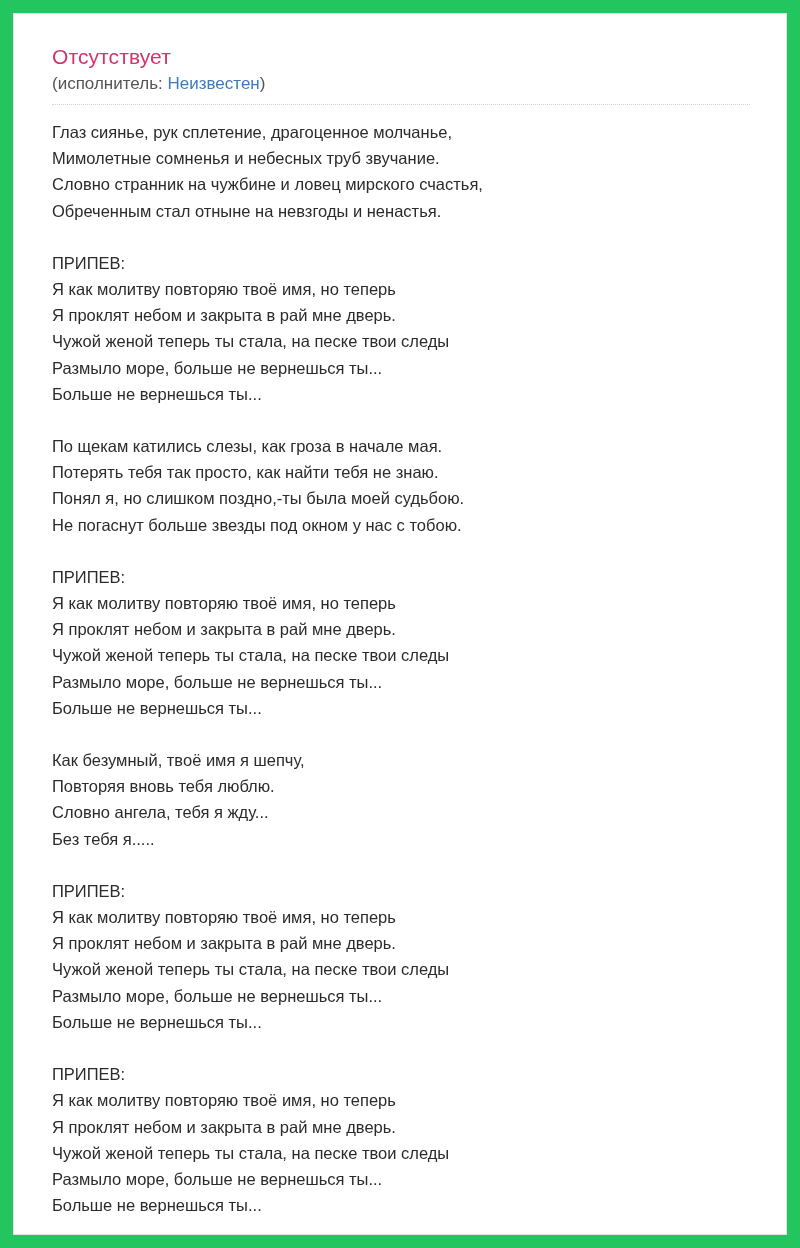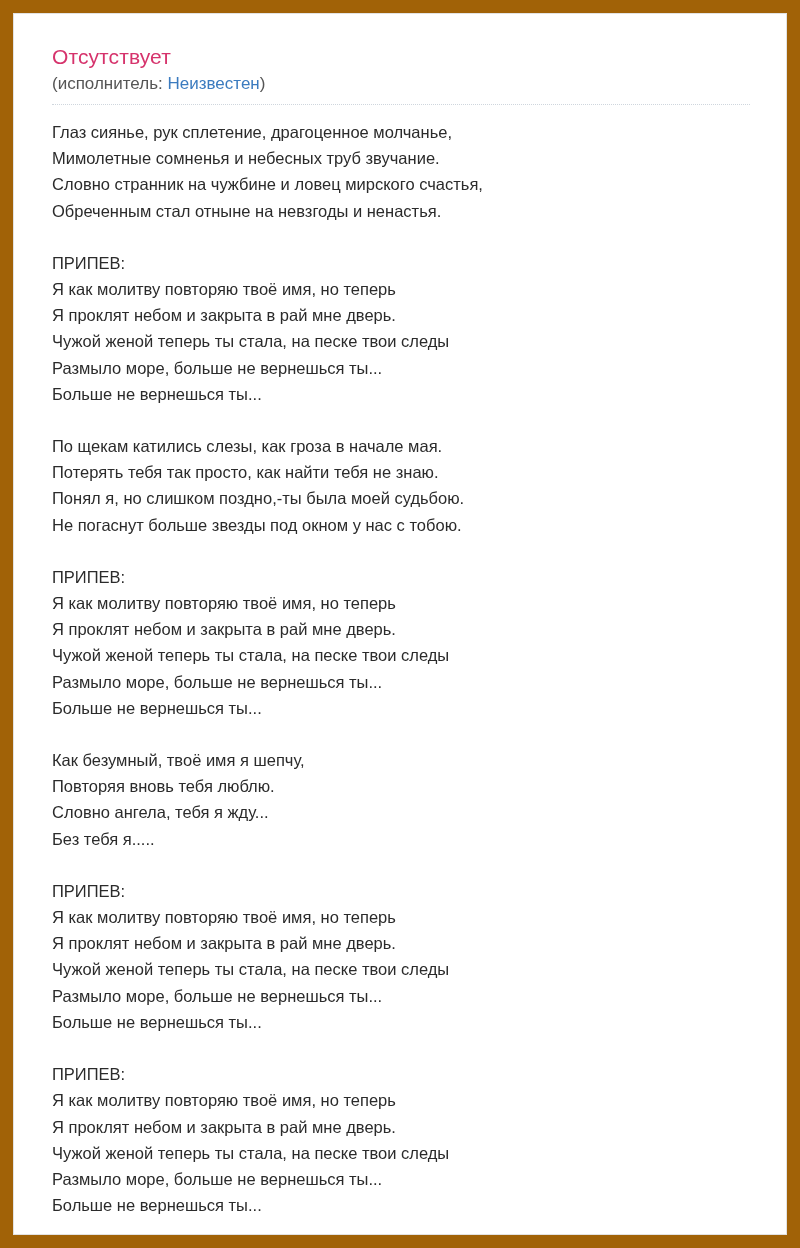--- a/index.html
+++ b/index.html
@@ -8,21 +8,21 @@
     background: #efefef;
     width: 800px;
     height: 1248px;
     font-family: "Liberation Sans", sans-serif;
   }
 
   .page {
     position: relative;
     width: 800px;
     height: 1248px;
-    background: #a16207;
+    background: #22c55e;
     box-sizing: border-box;
     padding: 14px 14px 14px 14px;
   }
 
   .sheet {
     position: relative;
     width: 772px;
     height: 1220px;
     background: #ffffff;
     box-sizing: border-box;

